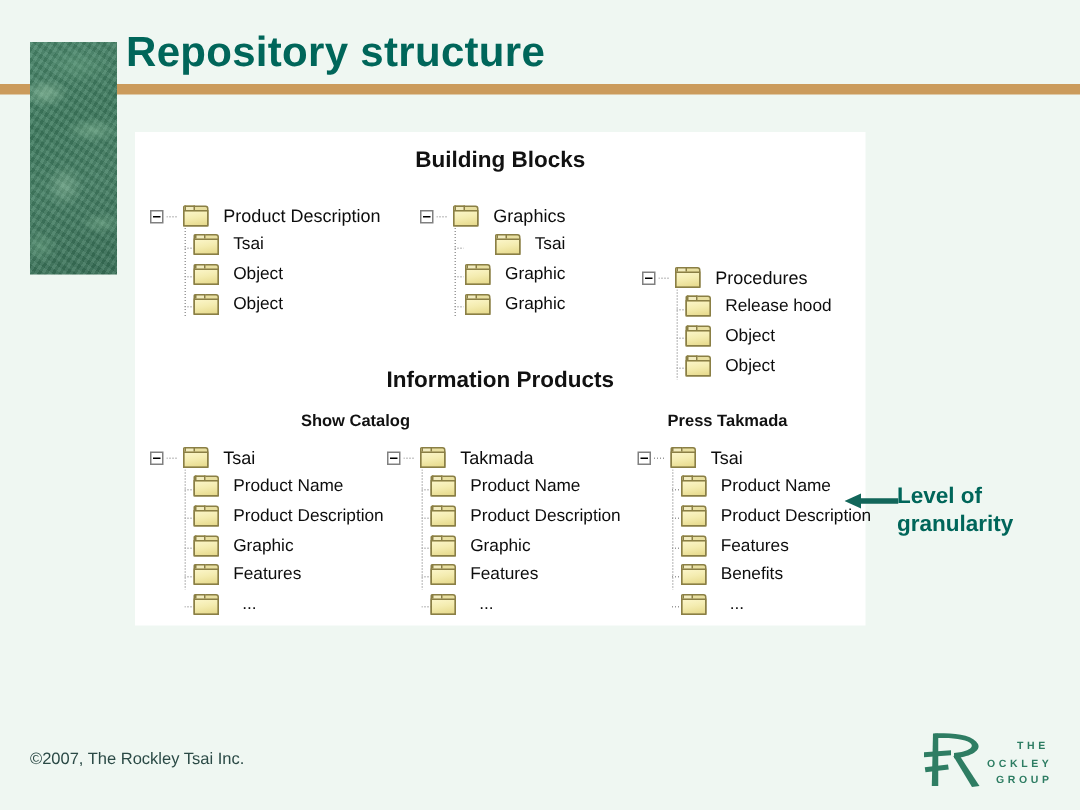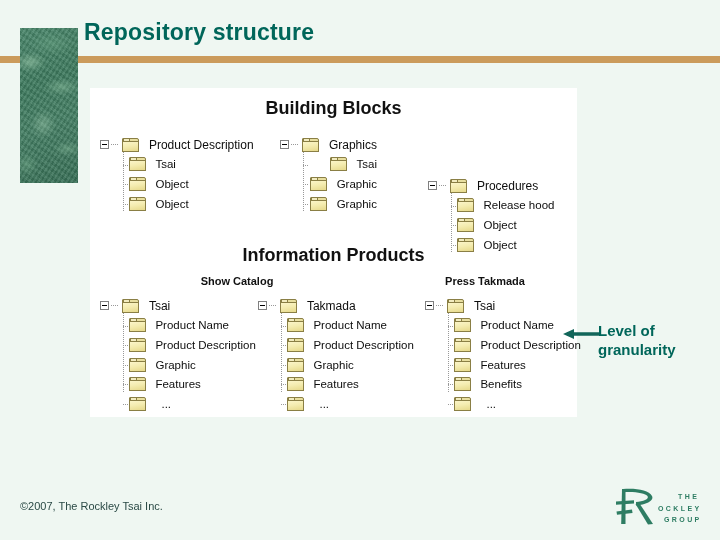--- a/index.html
+++ b/index.html
@@ -13,21 +13,21 @@
     font-family: "Liberation Sans", sans-serif;
     overflow: hidden;
     position: relative;
   }
 
   
   #slide-title {
     position: absolute;
     left: 84px;
     top: 19px;
-    font-size: 23px;
+    font-size: 28px;
     font-weight: bold;
     color: #00665a;
     letter-spacing: 0.2px;
     white-space: nowrap;
   }
   #gold-rule {
     position: absolute;
     left: 0;
     top: 56px;
     width: 720px;
@@ -58,21 +58,21 @@
     left: 90px;
     top: 88px;
     width: 487px;
     height: 329px;
     background: #ffffff;
   }
 
   .section-heading {
     position: absolute;
     font-family: "Liberation Sans", sans-serif;
-    font-size: 18px;
+    font-size: 15px;
     font-weight: bold;
     color: #111111;
     white-space: nowrap;
     text-align: center;
   }
   .group-heading {
     position: absolute;
     font-family: "Liberation Sans", sans-serif;
     font-size: 11px;
     font-weight: bold;

